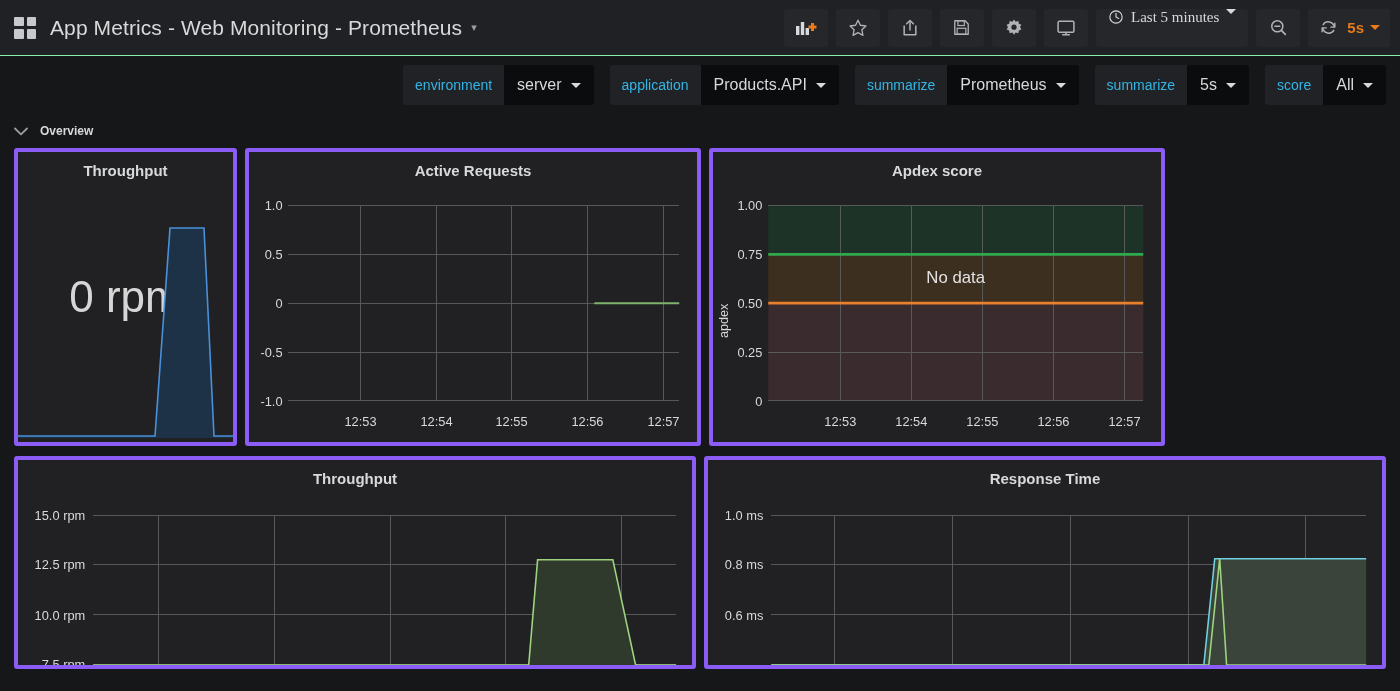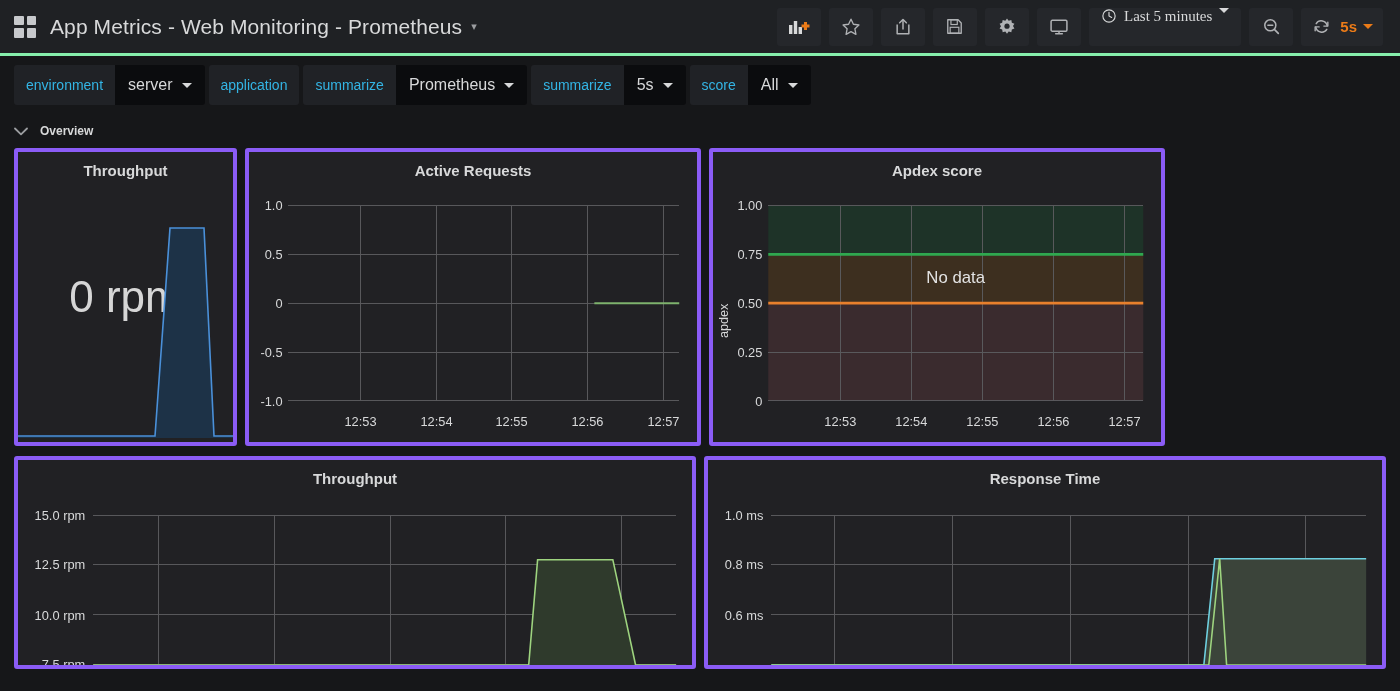--- a/index.html
+++ b/index.html
@@ -10,22 +10,22 @@
     overflow: hidden;
     color: #d8d9da;
   }
 
   
   .navbar {
     height: 56px;
     background: #1f2124;
     display: flex;
     align-items: center;
-    padding: 0 17px 0 14px;
-    border-bottom: 3px solid #86efac;
+    padding: 0 10px 0 14px;
+    border-bottom: 1px solid #86efac;
     position: relative;
   }
   .dash-logo {
     width: 22px; height: 22px;
     display: grid;
     grid-template-columns: 1fr 1fr;
     grid-template-rows: 1fr 1fr;
     gap: 3px;
     margin-right: 14px;
     flex: 0 0 auto;
@@ -87,22 +87,23 @@
   .refresh-val { color: #eb7b18; font-size: 15px; font-weight: bold; padding-right: 6px; }
   .caret { font-size: 0; width: 0; height: 0; border-left: 5px solid transparent;
            border-right: 5px solid transparent; border-top: 5px solid currentColor; display:inline-block;}
 
   
   .submenu {
     height: 58px;
     display: flex;
     align-items: center;
     padding: 0 14px;
-    gap: 4px;
+    gap: 16px;
     background: #161719;
+    justify-content: flex-end;
   }
   .var {
     display: flex;
     align-items: stretch;
     height: 40px;
     border-radius: 3px;
     overflow: hidden;
   }
   .var-label {
     background: #202226;
@@ -275,20 +276,24 @@
 <div class="submenu">
   <div class="var">
     <div class="var-label">environment</div>
     <div class="var-value">
       <span>server</span>
       <span class="caret"></span>
     </div>
   </div>
   <div class="var">
     <div class="var-label">application</div>
+    <div class="var-value">
+      <span>Products.API</span>
+      <span class="caret"></span>
+    </div>
   </div>
   <div class="var">
     <div class="var-label">summarize</div>
     <div class="var-value">
       <span>Prometheus</span>
       <span class="caret"></span>
     </div>
   </div>
   <div class="var">
     <div class="var-label">summarize</div>

